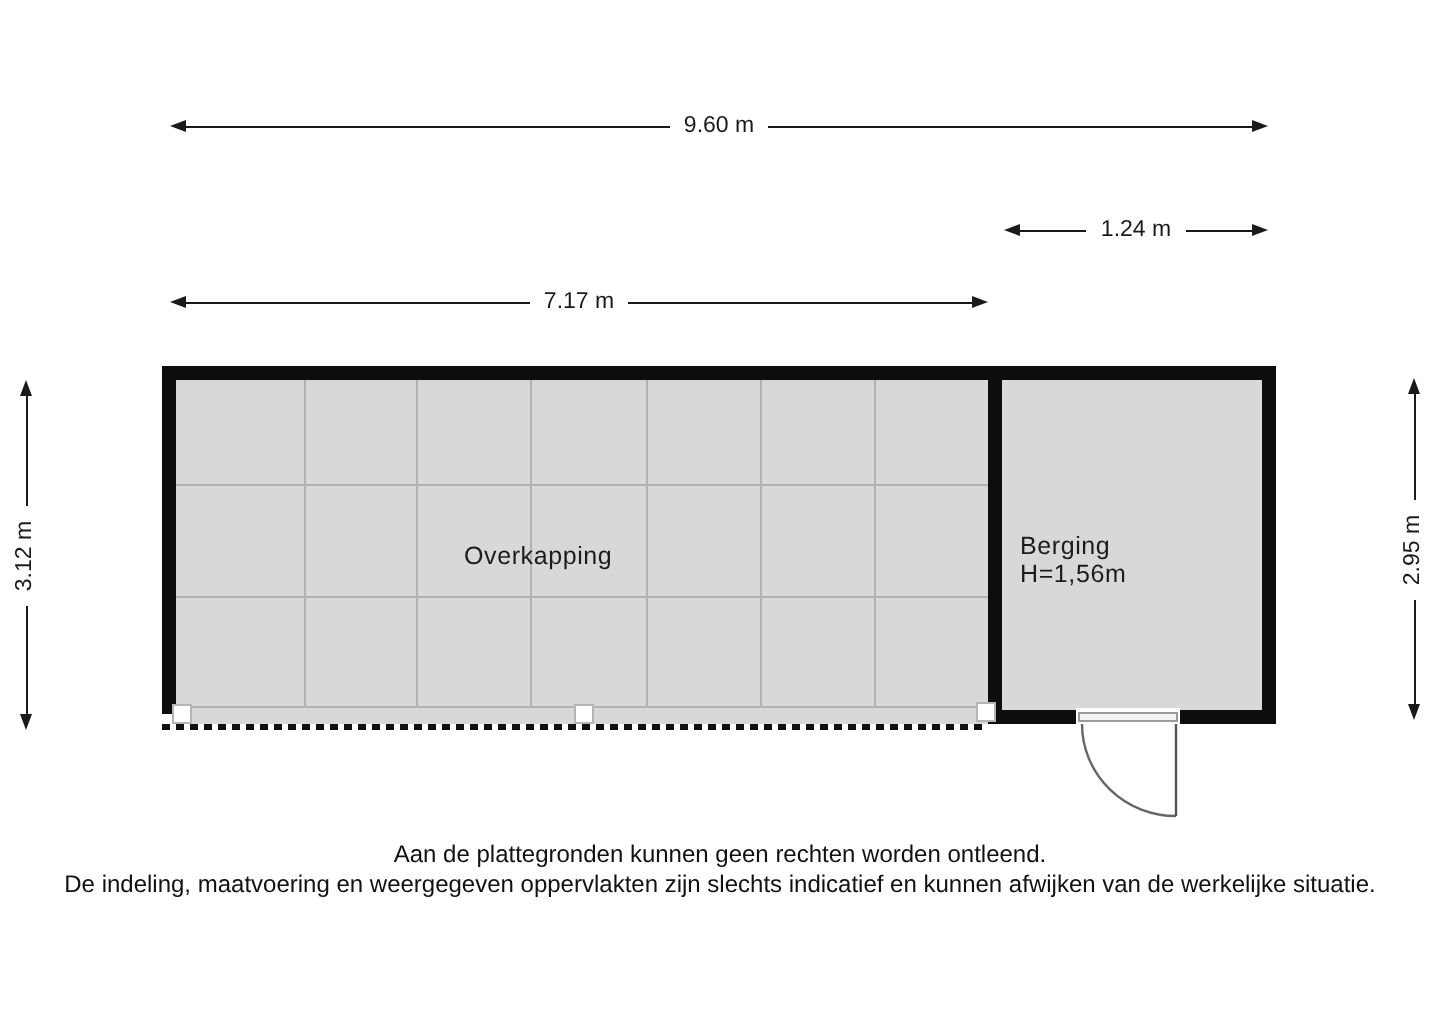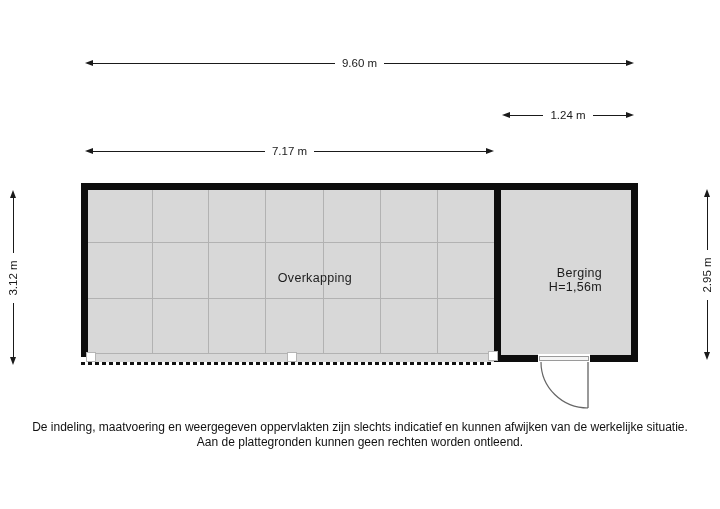--- a/index.html
+++ b/index.html
@@ -26,21 +26,21 @@
   .grid-line { position:absolute; background:#b2b2b2; z-index:1; }
   .open-edge {
     position:absolute; height:3px; z-index:1;
     background-image:repeating-linear-gradient(to right, #111 0px, #111 4px, transparent 4px, transparent 7px);
   }
   .post { position:absolute; width:10px; height:10px; background:#ffffff;
           border:1px solid #b5b5b5; box-sizing:border-box; z-index:4; }
   .door-gap { position:absolute; background:#ffffff; z-index:3; }
   .threshold { position:absolute; background:#f4f4f4; border:1px solid #9a9a9a; box-sizing:border-box; z-index:4; }
   .door-svg { position:absolute; z-index:3; }
-  .room-label { position:absolute; text-align:right; font-size:12.5px; color:#1c1c1c;
+  .room-label { position:absolute; text-align:left; font-size:12.5px; color:#1c1c1c;
                 letter-spacing:0.3px; z-index:5; line-height:14px; }
   
   .footer { position:absolute; left:0; right:0; text-align:center; font-size:12px;
             line-height:15px; color:#111; }
 </style>
 </head>
 <body>
 
 <div class="canvas">
 
@@ -117,23 +117,23 @@
   <div class="door-gap" style="left:538px; top:354px; width:52px; height:9px;"></div>
   <div class="threshold" style="left:539px; top:356px; width:50px; height:5px;"></div>
   <svg class="door-svg" style="left:537px; top:361px;" width="54" height="50" viewBox="0 0 54 50">
     <path d="M4,1 A47,46 0 0 0 51,47" fill="none" stroke="#666" stroke-width="1.2"></path>
     <path d="M51,1 L51,47" fill="none" stroke="#555" stroke-width="1.2"></path>
   </svg>
 
   <div class="room-label" style="left:232px; top:271px; width:120px;">
     <span>Overkapping</span>
   </div>
-  <div class="room-label" style="left:482px; top:266px; width:120px;">
+  <div class="room-label" style="left:510px; top:266px; width:120px;">
     <div>Berging</div>
     <div>H=1,56m</div>
   </div>
 
   <div class="footer" style="top:420px;">
+    <div>Aan de plattegronden kunnen geen rechten worden ontleend.</div>
     <div>De indeling, maatvoering en weergegeven oppervlakten zijn slechts indicatief en kunnen afwijken van de werkelijke situatie.</div>
-    <div>Aan de plattegronden kunnen geen rechten worden ontleend.</div>
   </div>
 
 </div>
 
 </body></html>

